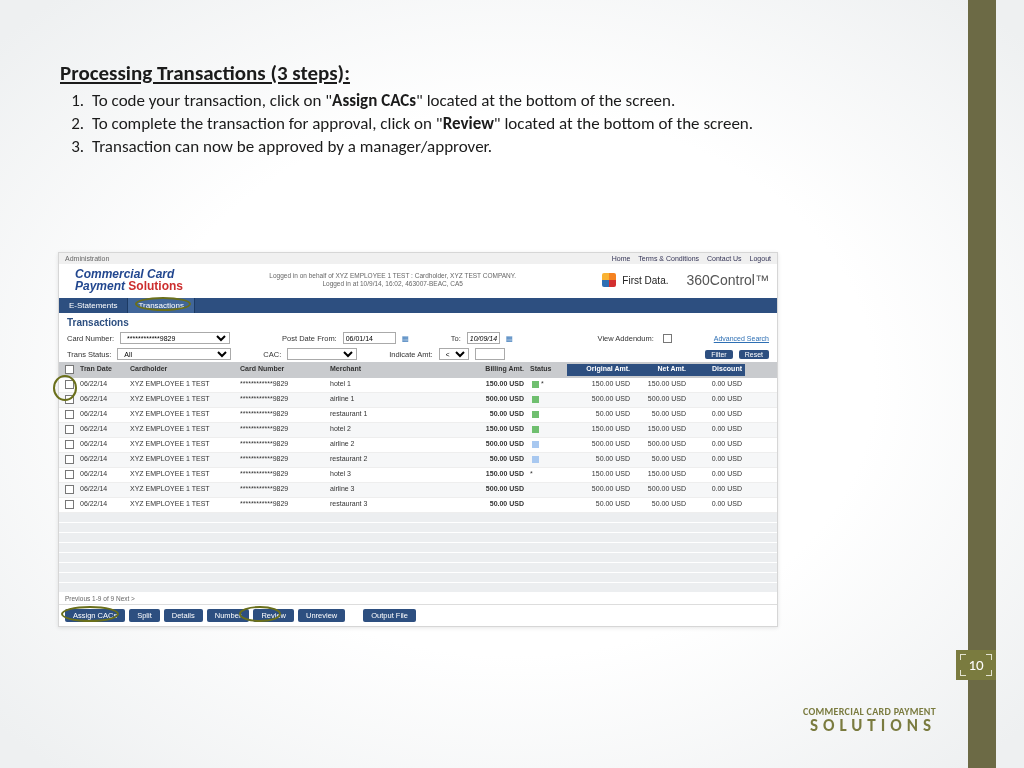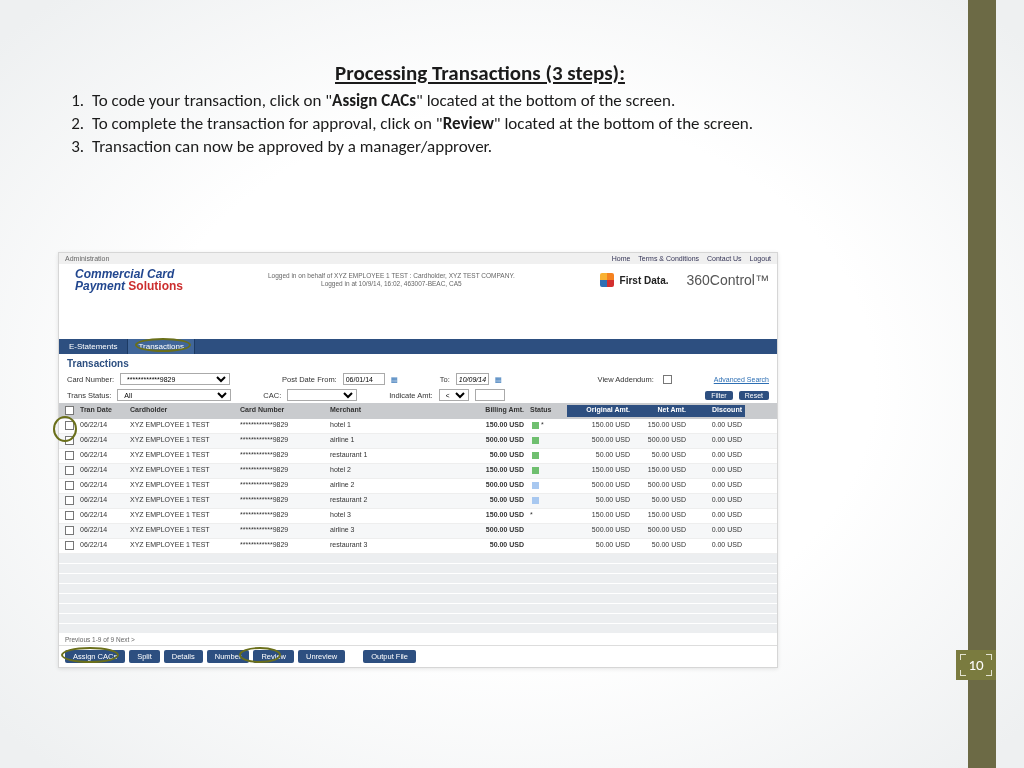--- a/index.html
+++ b/index.html
@@ -11,36 +11,36 @@
   .corner { position:absolute; width:6px; height:6px; border-color:#e3e3d0; border-style:solid;}
   .corner.tl { top:0; left:0; border-width: 1px 0 0 1px;}
   .corner.tr { top:0; right:0; border-width: 1px 1px 0 0;}
   .corner.bl { bottom:0; left:0; border-width: 0 0 1px 1px;}
   .corner.br { bottom:0; right:0; border-width: 0 1px 1px 0;}
   .footer-logo { position: absolute; right: 88px; bottom: 34px; text-align: right; line-height: 1; }
   .footer-logo .l1 { font-size: 10px; font-weight: 800; color: #7a7b3f; letter-spacing: 0.3px; }
   .footer-logo .l2 { font-size: 17px; font-weight: 800; color: #7a7b3f; letter-spacing: 5px; }
 
   .content { position: absolute; top: 60px; left: 60px; width: 840px; color: #1b1b1b; }
-  .heading { font-size: 21px; font-weight: 700; text-decoration: underline; margin-bottom: 4px; text-align: center; }
+  .heading { font-size: 21px; font-weight: 700; text-decoration: underline; margin-bottom: 4px; }
   .intro { font-size: 17px; line-height: 1.3; margin-bottom: 4px; }
   ol.steps { list-style: decimal; padding-left: 28px; font-size: 17px; line-height: 1.35; }
   ol.steps li { padding-left: 4px; margin-bottom: 0px; }
 
   
   .shot { position:absolute; top:252px; left:58px; width:720px; background:#fff; border:1px solid #d6d6d6; box-shadow: 0 1px 4px rgba(0,0,0,.1); font-size: 8px; color:#333; font-family: Verdana, Arial, sans-serif;}
   .sbar { background:#f0f0f0; padding:2px 6px; display:flex; justify-content:space-between; font-size:7px; color:#666;}
   .sbar .links span{ margin-left:6px; color:#335; cursor:pointer;}
   .sheader{ display:flex; justify-content:space-between; align-items:center; padding:4px 8px 6px 16px;}
   .ccps { color:#22478f; font-weight:800; font-style:italic; font-size:12px; line-height:1; }
   .ccps .red{ color:#cc2e2e; font-style:normal;}
   .loggedin { font-size:6.5px; color:#666; text-align:center; line-height:1.2;}
   .fd { display:flex; align-items:center; gap:6px; }
   .fdlogo { width:14px; height:14px; background: conic-gradient(#f58220 0 25%, #d32f2f 25% 50%, #2e6fb4 50% 75%, #f9b233 75% 100%); border-radius:2px;}
-  .fdtxt { font-weight:700; font-size:10px; color:#222;}
+  .fdtxt { font-weight:400; font-size:10px; color:#222;}
   .ctl360 { font-size:14px; color:#555; margin-left:12px;}
   .tabs { background:#2d4f80; color:#fff; display:flex; font-size:8px;}
   .tabs .tab { padding:3px 10px; border-right:1px solid #1c3a63;}
   .tabs .tab.active{ background:#416699;}
   .ptitle { color:#2d4f80; font-weight:700; font-size:10px; padding:4px 8px 2px;}
   .filters { display:flex; align-items:center; gap:6px; padding:2px 8px 2px; font-size:7.5px; color:#333; flex-wrap:wrap;}
   .filters2 {justify-content:flex-start;}
   .finput{ background:#fff; border:1px solid #aaa; height:12px; font-size:7px; padding:0 2px;}
   .fsel { width:110px;}
   .ftiny{ width:30px;}
@@ -76,20 +76,24 @@
   <div class="stripe"></div>
   <div class="pagenum-box">
     <div class="corners">
         <div class="corner tl"></div>
         <div class="corner tr"></div>
         <div class="corner bl"></div>
         <div class="corner br"></div>
       </div>
     <span>10</span>
   </div>
+  <div class="footer-logo">
+    <div class="l1">COMMERCIAL CARD PAYMENT</div>
+    <div class="l2">SOLUTIONS</div>
+  </div>
 
   <div class="content">
     <div class="heading">Processing Transactions (3 steps):</div>
     <ol class="steps">
       <li><span>To code your transaction, click on "</span><b>Assign CACs</b><span>" located at the bottom of the screen.</span></li>
       <li><span>To complete the transaction for approval, click on "</span><b>Review</b><span>" located at the bottom of the screen.</span></li>
       <li>Transaction can now be approved by a manager/approver.</li>
     </ol>
   </div>
 
@@ -111,33 +115,33 @@
       <div class="loggedin">
         <div>Logged in on behalf of XYZ EMPLOYEE 1 TEST : Cardholder, XYZ TEST COMPANY.</div>
         <div>Logged in at 10/9/14, 16:02, 463007-BEAC, CA5</div>
       </div>
       <div class="fd">
         <span class="fdlogo"></span>
         <span class="fdtxt">First Data.</span>
         <span class="ctl360">360Control™</span>
       </div>
     </div>
-    <div class="tabs" style="position:relative;margin-top:41px;">
+    <div class="tabs" style="position:relative;">
       <div class="tab">E-Statements</div>
       <div class="tab active">Transactions</div>
       <div class="oval tabs-o" style="left:76px; top:-1px;"></div>
     </div>
     <div class="ptitle">Transactions</div>
 
     <div class="filters">
       <span>Card Number:</span>
       <select class="finput fsel"><option>************9829</option></select>
       <span style="flex:0 0 40px"></span>
       <span>Post Date From:</span>
-      <input class="finput" style="width: 42px;" value="06/01/14">
+      <input class="finput" style="width: 53px;" value="06/01/14">
       <span style="color:#2d6fb4">▦</span>
       <span style="flex:0 0 30px"></span>
       <span>To:</span>
       <input class="finput" style="width: 33px; font-style: italic;" value="10/09/14">
       <span style="color:#2d6fb4">▦</span>
       <span style="flex:1"></span>
       <span>View Addendum:</span>
       <span class="cb"></span>
       <span style="flex:0 0 30px"></span>
       <span class="adv">Advanced Search</span>

